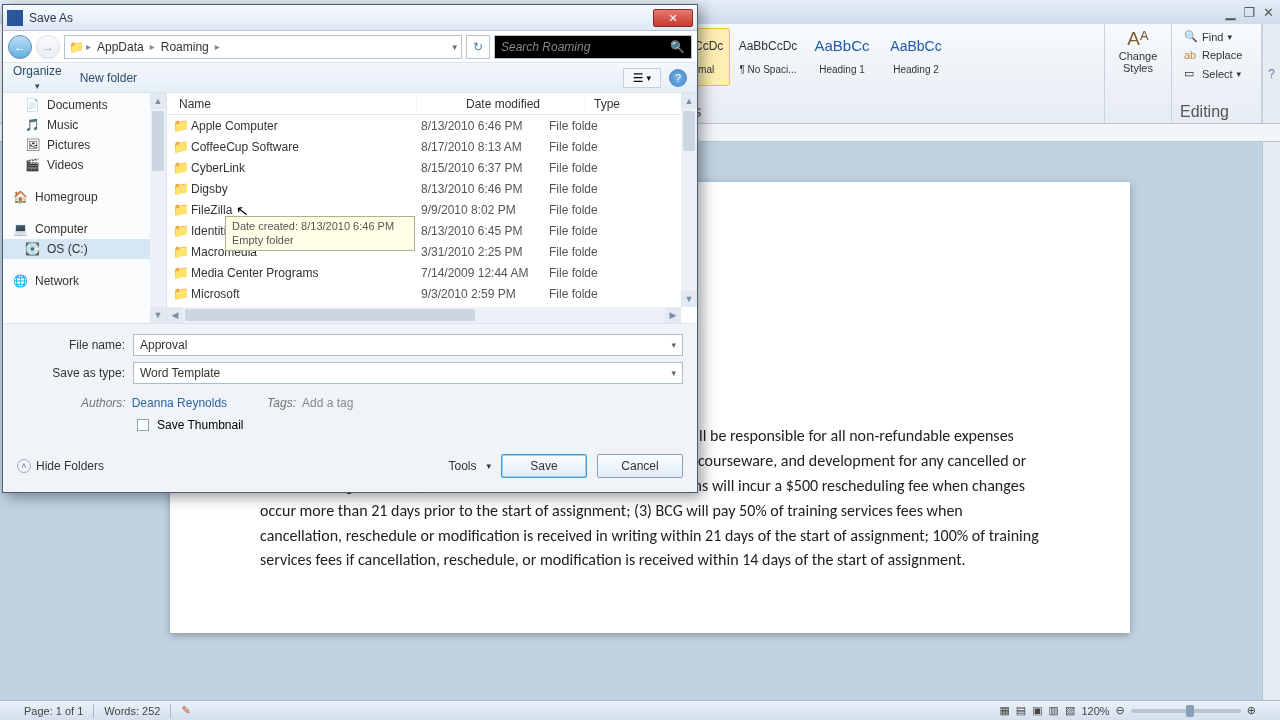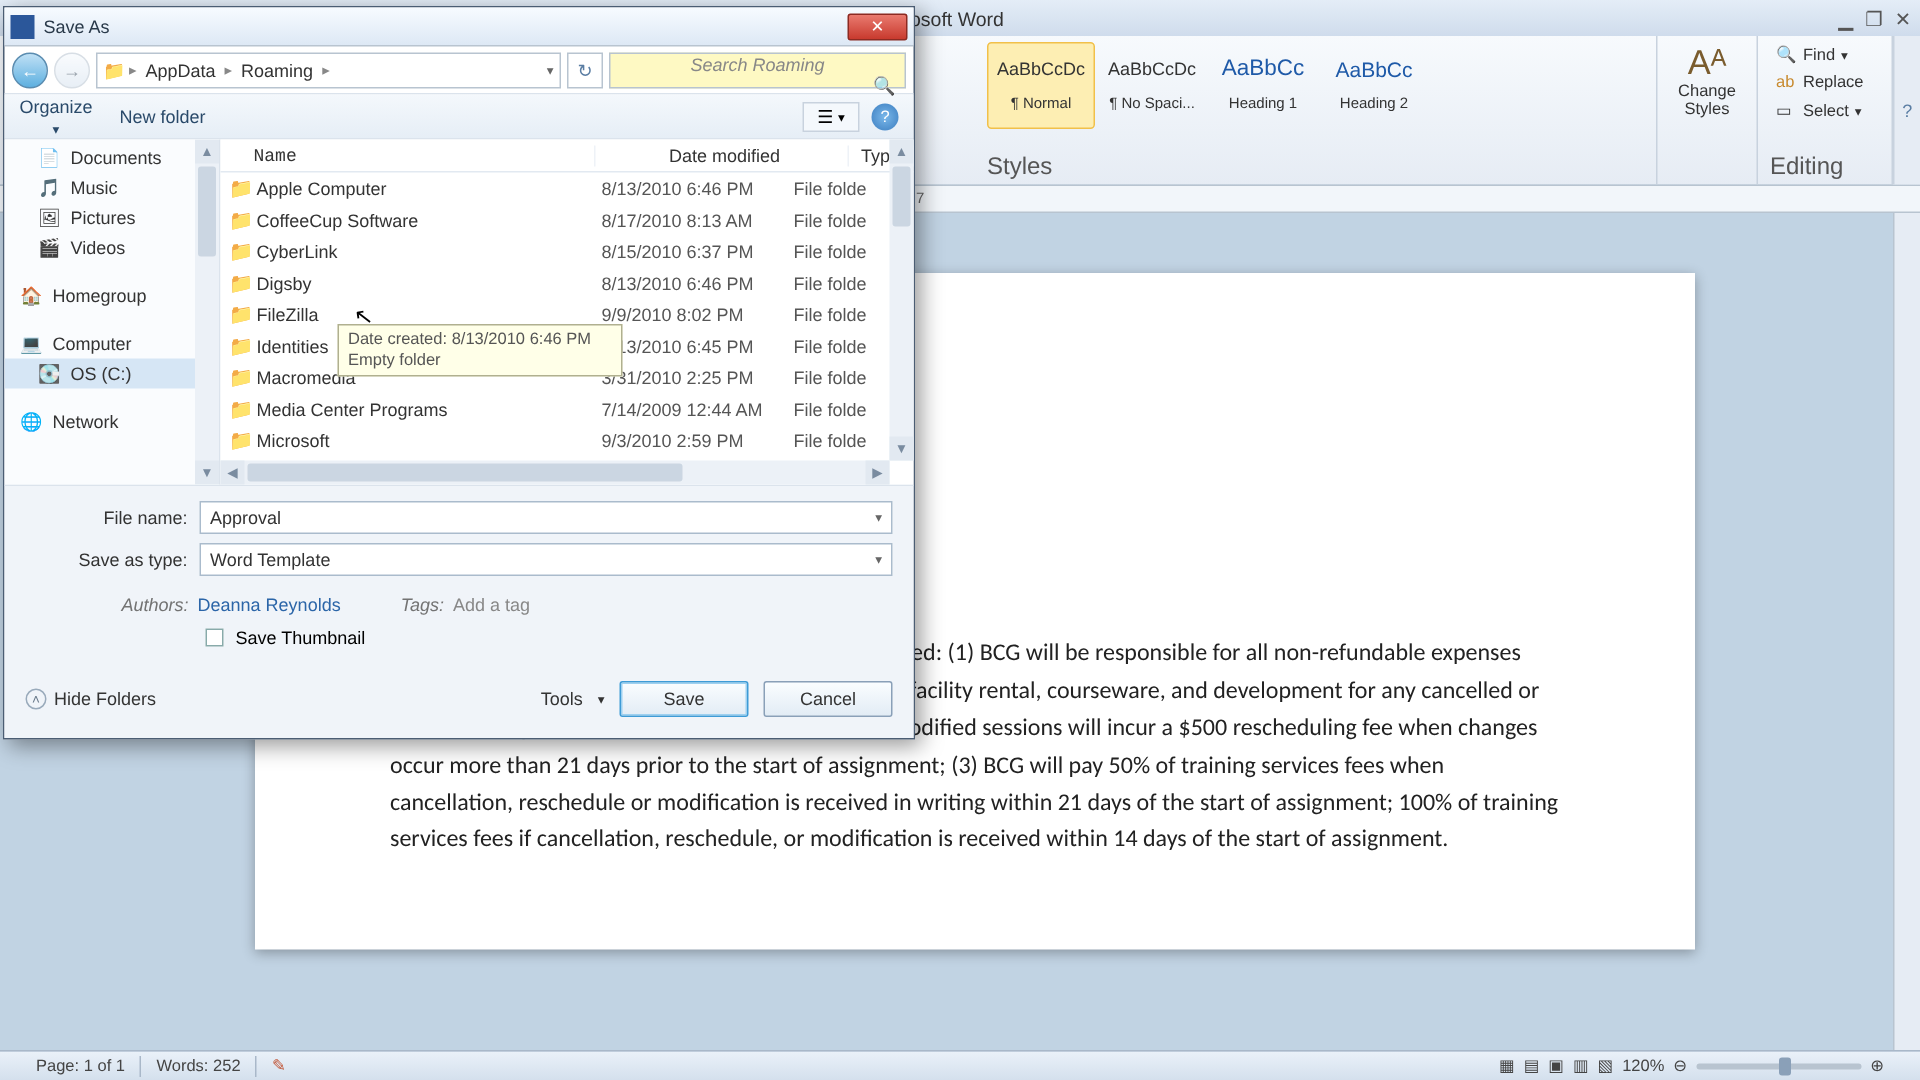--- a/index.html
+++ b/index.html
@@ -14,54 +14,54 @@
 .word-ribbon { background:linear-gradient(#f7fafd,#e6ecf4); height:100px; border-bottom:1px solid #b8c4d0; display:flex; }
 .ribbon-spacer { width:650px; }
 .ribbon-group { border-right:1px solid #c8d2de; padding:4px 8px 2px; display:flex; flex-direction:column; }
 .ribbon-group .group-content { flex:1; display:flex; gap:2px; align-items:flex-start; }
 .ribbon-group .group-label { text-align:left; font-size:16px; color:#555; }
 .style-box { width:72px; height:58px; border:1px solid transparent; text-align:center; padding:4px 2px; border-radius:3px;}
 .style-box.sel { border:1px solid #f1c04a; background:#fdeeb3; }
 .style-box .preview { font-size:16px; height:28px; line-height:26px; overflow:hidden;}
 .style-box .name { font-size:10px; color:#333; margin-top:3px;}
 .change-styles { width:50px; text-align:center; font-size:11px; color:#333; }
-.change-styles .icon { font-size:23px; color:#7a5c2e; }
+.change-styles .icon { font-size:19px; color:#7a5c2e; }
 .editing-group .row { display:flex; align-items:center; gap:4px; font-size:11px; color:#333; padding:2px 4px;}
 .editing-group .row .ic { width:14px; }
 
 .ruler { height:18px; background:#f2f6fa; border-bottom:1px solid #b8c4d0; display:flex; align-items:center; padding-left:260px; color:#666; font-size:10px; }
 .ruler span { width:95px; display:inline-block; text-align:center;}
 
 .doc-area { position:absolute; top:142px; left:0; right:18px; bottom:20px; background:#c1d3e3; overflow:hidden;}
 .vscroll { position:absolute; top:142px; right:0; bottom:20px; width:18px; background:#e6ecf4; border-left:1px solid #b8c4d0;}
 .page { position:absolute; top:40px; left:170px; width:960px; background:#fff; box-shadow:0 2px 8px rgba(0,0,0,0.3); padding:120px 90px 60px; }
 .page p { font-family:"Calibri","Segoe UI",sans-serif; font-size:16px; color:#222; line-height:1.55; }
 
 .statusbar { position:absolute; bottom:0; left:0; right:0; height:20px; background:linear-gradient(#eaf1f9,#d4e0ed); border-top:1px solid #a9b8c9; display:flex; align-items:center; font-size:11px; color:#444; padding:0 24px; gap:10px;}
 .statusbar .right { margin-left:auto; display:flex; align-items:center; gap:6px;}
 .statusbar .zoomtrack { width:110px; height:4px; background:#b8c4d0; position:relative; border-radius:2px;}
 .statusbar .zoomtrack .thumb { position:absolute; left:50%; top:-4px; width:8px; height:12px; background:#8aa0b8; border-radius:2px;}
 
 .v-ruler { position:absolute; top:142px; left:0; width:18px; bottom:20px; background:#f2f6fa; border-right:1px solid #b8c4d0; color:#666; font-size:10px; padding-top:350px; text-align:center;}
 
 
-.dialog { position:absolute; top:4px; left:2px; width:608px; background:#fff; border:1px solid #4b5d73; box-shadow:4px 4px 14px rgba(0,0,0,0.4); font-size:12px; }
+.dialog { position:absolute; top:4px; left:2px; width:696px; background:#fff; border:1px solid #4b5d73; box-shadow:4px 4px 14px rgba(0,0,0,0.4); font-size:12px; }
 .dlg-title { height:26px; background:linear-gradient(#f7fbff,#dde8f5); display:flex; align-items:center; padding:0 4px; border-bottom:1px solid #b8c4d0;}
 .dlg-title .wicon { width:16px; height:16px; background:#2b579a; margin-right:6px;}
 .dlg-title .txt { flex:1; color:#2a3a4a; font-size:12px;}
 .dlg-title .close { width:40px; height:18px; background:linear-gradient(#e97a6f,#c83a2e); border:1px solid #8c2a22; border-radius:2px; color:#fff; text-align:center; line-height:16px; font-size:11px;}
 
 .dlg-nav { height:32px; display:flex; align-items:center; padding:3px 5px; gap:4px; border-bottom:1px solid #dbe3ec;}
 .navbtn { width:24px; height:24px; border:1px solid #b8c4d0; border-radius:12px; background:linear-gradient(#f5f9fd,#d6e2ef); display:flex; align-items:center; justify-content:center; color:#456; font-size:12px;}
 .navbtn.back { background:linear-gradient(#bfe0f5,#5eb0e0); color:#fff; border-color:#5a8cb0;}
 .breadcrumb { flex:1; height:24px; border:1px solid #b8c4d0; background:#fff; display:flex; align-items:center; padding:0 4px; gap:2px; }
 .breadcrumb .seg { padding:0 4px; color:#333; }
 .breadcrumb .sep { color:#888; font-size:10px;}
 .breadcrumb .folder-ic { color:#d9a33b; }
-.searchbox { width:198px; height:24px; border:1px solid #b8c4d0; background:#fef9c3; display:flex; align-items:center; padding:0 6px; color:#888; font-style:italic;flex-direction:column; }
+.searchbox { width:198px; height:24px; border:1px solid #b8c4d0; background:#000000; display:flex; align-items:center; padding:0 6px; color:#888; font-style:italic; }
 .searchbox .sicon { margin-left:auto; font-style:normal; color:#5a7da3; }
 .refresh { width:24px;height:24px;border:1px solid #b8c4d0;background:#fff;display:flex;align-items:center;justify-content:center;color:#5a7da3;}
 
 .dlg-toolbar { height:30px; display:flex; align-items:center; padding:4px 10px; background:linear-gradient(#f4f8fc,#e6eef6); border-bottom:1px solid #dbe3ec; gap:18px;}
 .dlg-toolbar .tool { color:#2a4a6a; display:flex; align-items:center; gap:3px;flex-direction:column;}
 .dlg-toolbar .tool .chev { font-size:9px;}
 .dlg-toolbar .right { margin-left:auto; display:flex; align-items:center; gap:8px;}
 .viewbtn { width:38px; height:20px; border:1px solid #c8d2de; background:#f4f8fc; display:flex; align-items:center; justify-content:center; gap:3px;}
 .helpbtn { width:18px; height:18px; border-radius:9px; background:radial-gradient(#7ab8ea,#3a7cbf); color:#fff; text-align:center; line-height:18px; font-size:11px;}
 
@@ -291,21 +291,21 @@
           <span>Network</span>
         </div>
         <div class="vscroll2">
         <div class="arr" style="top:0;">▲</div>
         <div class="thumb"></div>
         <div class="arr" style="bottom:0;">▼</div>
       </div>
     </div>
     <div class="filepane">
       <div class="filehdr">
-        <div class="col col-name" style="padding-left:22px;font-family:Liberation Mono, monospace;">Name</div>
+        <div class="col col-name" style="padding-left:12px;">Name</div>
         <div class="col col-date">Date modified</div>
         <div class="col col-type">Type</div>
       </div>
       <div id="filelist">
           <div class="filerow">
             <span class="fic">📁</span>
             <span class="fname">Apple Computer</span>
             <span class="fdate">8/13/2010 6:46 PM</span>
             <span class="ftype">File folde</span>
           </div>

